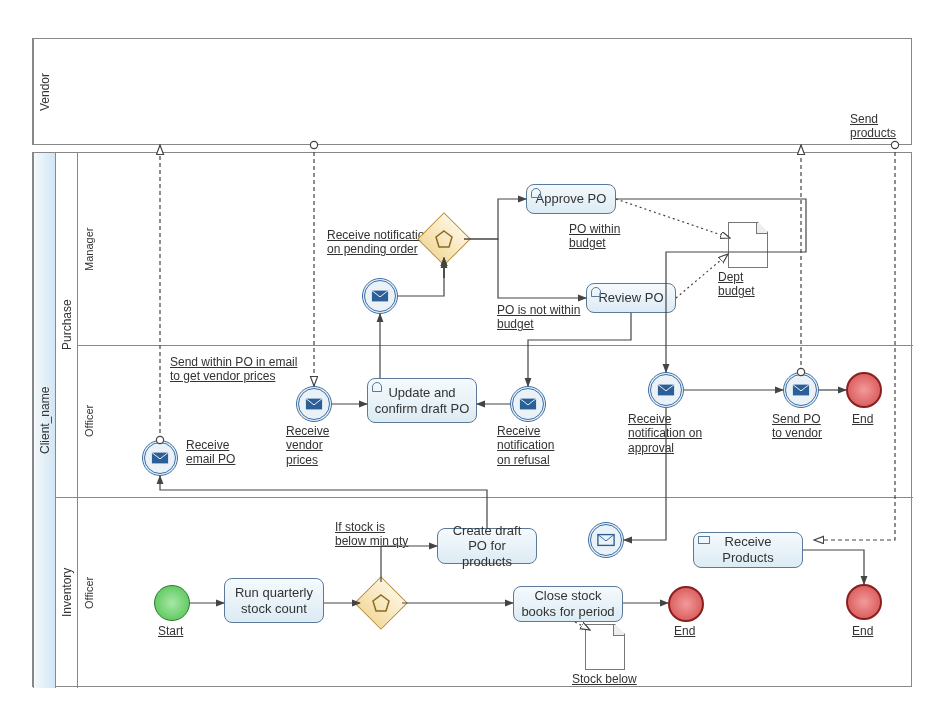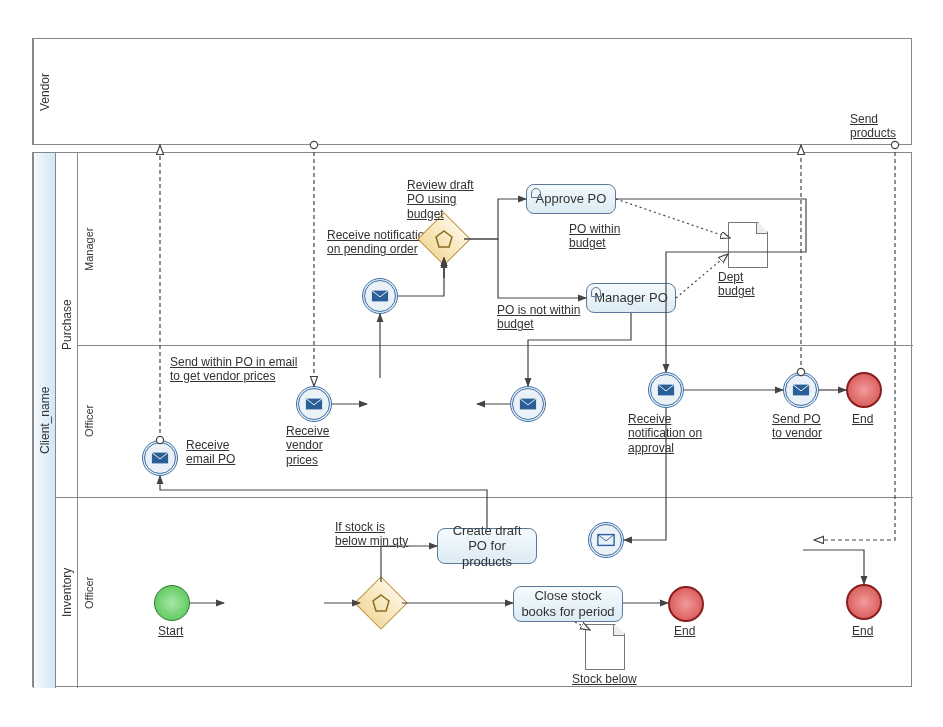--- a/index.html
+++ b/index.html
@@ -163,31 +163,30 @@
         <polyline points="1,1 10,8 19,1" fill="none" stroke="#fff"></polyline>
       </svg>
   </div>
   <div class="lbl" style="left:327px;top:228px;width:110px">Receive notification on pending order</div>
 
   <div class="gateway" style="left:425px;top:220px">
     <div class="gateway-inner"><svg viewBox="0 0 18 18">
           <polygon points="9,1 17,7 14,17 4,17 1,7" fill="none" stroke="#8a6a1f" stroke-width="1.5"></polygon>
         </svg></div>
   </div>
-  <div class="lbl" style="left:407px;top:178px;width:80px">Review draft PO using budget</div>
 
   <div class="task" style="left:526px;top:184px;width:90px;height:30px">
     <span class="user-icon"></span>
     <span>Approve PO</span>
   </div>
   <div class="lbl" style="left:569px;top:222px;width:70px">PO within budget</div>
 
   <div class="task" style="left:586px;top:283px;width:90px;height:30px">
     <span class="user-icon"></span>
-    <span>Manager PO</span>
+    <span>Review PO</span>
   </div>
   <div class="lbl" style="left:497px;top:303px;width:90px">PO is not within budget</div>
 
   <div class="doc" style="left:728px;top:222px"></div>
   <div class="lbl" style="left:718px;top:270px;width:64px">Dept budget</div>
 
   <div class="event msg-ev" style="left:142px;top:440px">
     <svg viewBox="0 0 20 14">
         <rect x="1" y="1" width="18" height="12" fill="#2b5f97"></rect>
         <polyline points="1,1 10,8 19,1" fill="none" stroke="#fff"></polyline>
@@ -198,27 +197,32 @@
   <div class="lbl" style="left:170px;top:355px;width:130px">Send within PO in email to get vendor prices</div>
 
   <div class="event msg-ev" style="left:296px;top:386px">
     <svg viewBox="0 0 20 14">
         <rect x="1" y="1" width="18" height="12" fill="#2b5f97"></rect>
         <polyline points="1,1 10,8 19,1" fill="none" stroke="#fff"></polyline>
       </svg>
   </div>
   <div class="lbl" style="left:286px;top:424px;width:60px">Receive vendor prices</div>
 
+  <div class="task" style="left:367px;top:378px;width:110px;height:45px">
+    <span class="user-icon"></span>
+    <span>Update and confirm draft PO</span>
+  </div>
 
   <div class="event msg-ev" style="left:510px;top:386px">
     <svg viewBox="0 0 20 14">
         <rect x="1" y="1" width="18" height="12" fill="#2b5f97"></rect>
         <polyline points="1,1 10,8 19,1" fill="none" stroke="#fff"></polyline>
       </svg>
   </div>
+  <div class="lbl" style="left:497px;top:424px;width:70px">Receive notification on refusal</div>
 
   <div class="event msg-ev" style="left:648px;top:372px">
     <svg viewBox="0 0 20 14">
         <rect x="1" y="1" width="18" height="12" fill="#2b5f97"></rect>
         <polyline points="1,1 10,8 19,1" fill="none" stroke="#fff"></polyline>
       </svg>
   </div>
   <div class="lbl" style="left:628px;top:412px;width:80px">Receive notification on approval</div>
 
   <div class="event msg-ev" style="left:783px;top:372px">
@@ -228,20 +232,23 @@
       </svg>
   </div>
   <div class="lbl" style="left:772px;top:412px;width:60px">Send PO to vendor</div>
 
   <div class="event end-ev" style="left:846px;top:372px"></div>
   <div class="lbl" style="left:852px;top:412px;width:30px">End</div>
 
   <div class="event start-ev" style="left:154px;top:585px"></div>
   <div class="lbl" style="left:158px;top:624px;width:30px">Start</div>
 
+  <div class="task" style="left:224px;top:578px;width:100px;height:45px">
+    <span>Run quarterly stock count</span>
+  </div>
 
   <div class="gateway" style="left:362px;top:584px">
      <div class="gateway-inner"><svg viewBox="0 0 18 18">
           <polygon points="9,1 17,7 14,17 4,17 1,7" fill="none" stroke="#8a6a1f" stroke-width="1.5"></polygon>
         </svg></div>
   </div>
   <div class="lbl" style="left:335px;top:520px;width:80px">If stock is below min qty</div>
 
   <div class="task" style="left:513px;top:586px;width:110px;height:36px">
     <span>Close stock books for period</span>
@@ -257,20 +264,24 @@
   <div class="event end-ev" style="left:668px;top:586px"></div>
   <div class="lbl" style="left:674px;top:624px;width:30px">End</div>
 
   <div class="event msg-ev" style="left:588px;top:522px">
     <svg viewBox="0 0 20 14">
         <rect x="1" y="1" width="18" height="12" fill="none" stroke="#2b5f97" stroke-width="1.5"></rect>
         <polyline points="1,1 10,8 19,1" fill="none" stroke="#2b5f97"></polyline>
       </svg>
   </div>
 
+  <div class="task" style="left:693px;top:532px;width:110px;height:36px">
+    <span class="recv-icon"></span>
+    <span>Receive Products</span>
+  </div>
 
   <div class="event end-ev" style="left:846px;top:584px"></div>
   <div class="lbl" style="left:852px;top:624px;width:30px">End</div>
 
   <svg class="flows">
     <defs>
       <marker id="arrow" markerWidth="8" markerHeight="8" refX="7" refY="3" orient="auto">
         <path d="M0,0 L8,3 L0,6 Z" fill="#444"></path>
       </marker>
       <marker id="openarrow" markerWidth="9" markerHeight="9" refX="8" refY="3" orient="auto">

